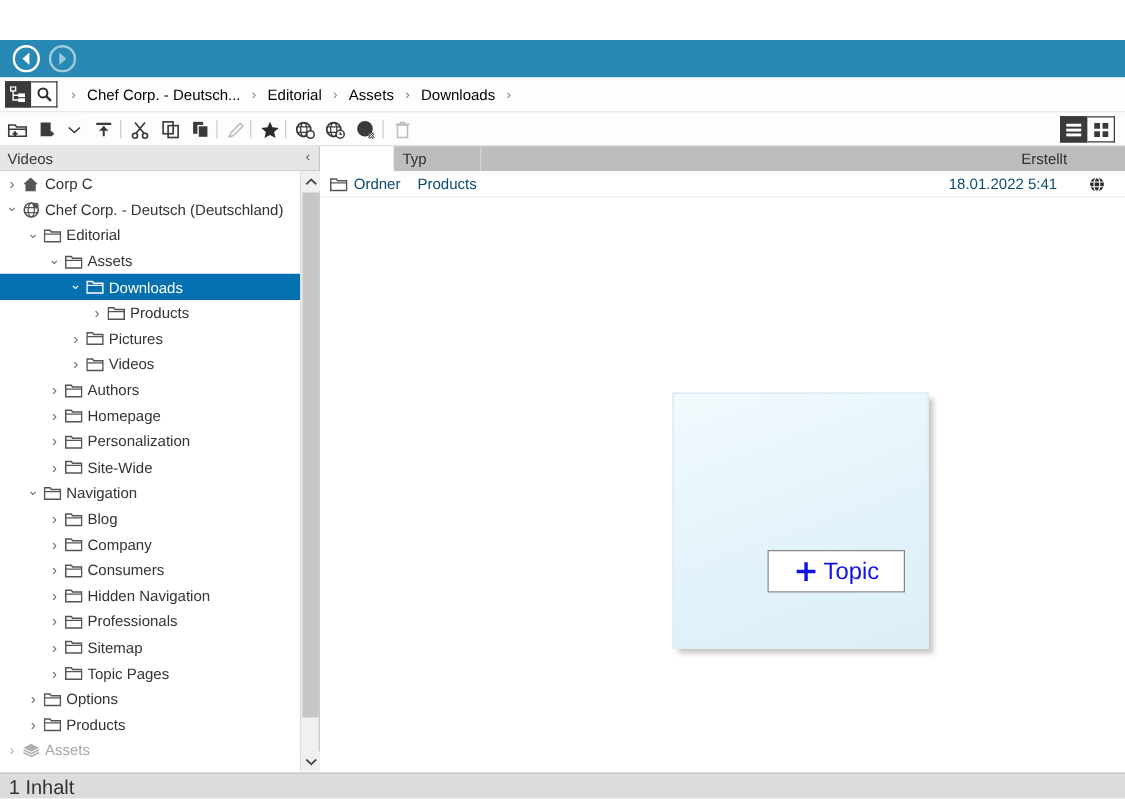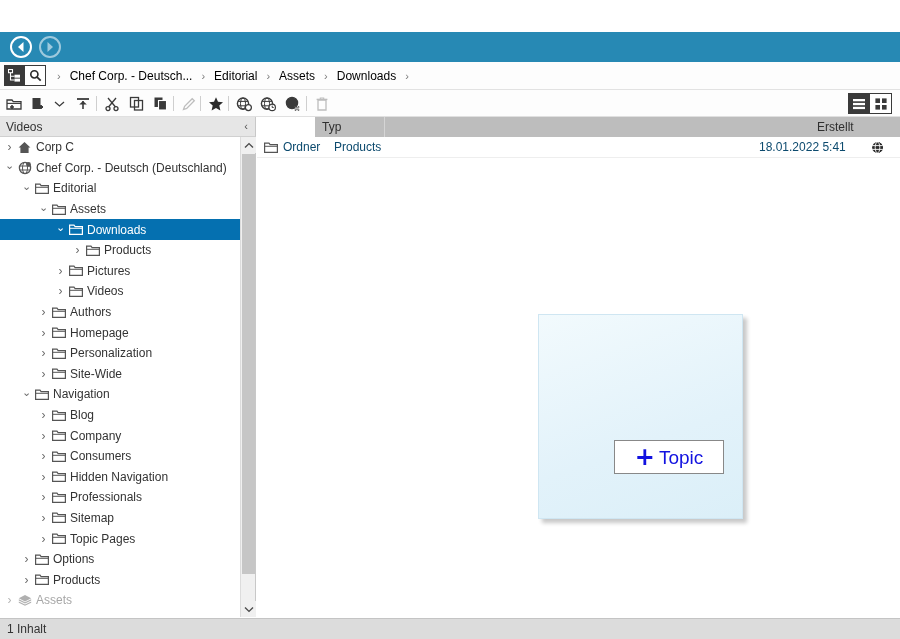--- a/index.html
+++ b/index.html
@@ -171,21 +171,21 @@
   }
   .dragbadge .plus { color:#1212e0; font-size:24px; font-weight:bold; line-height:1;
                      font-family:"DejaVu Sans", sans-serif; }
   .dragbadge .lbl  { color:#1212e0; font-size:19px; line-height:1; }
 
   
   .statusbar {
     position:absolute; left:0; bottom:0; width:900px; height:21px;
     background:#dcdcdc; border-top:1px solid #c4c4c4;
   }
-  .statusbar .txt { position:absolute; left:7px; top:3px; font-size:12px; color:#333; }
+  .statusbar .txt { position:absolute; left:7px; top:3px; font-size:16px; color:#333; }
 </style>
 </head>
 <body>
 
 <div id="app">
 
 
   <div class="searchbar">
     <div class="navbtn navback">
       <svg width="22" height="22" viewBox="0 0 22 22">

